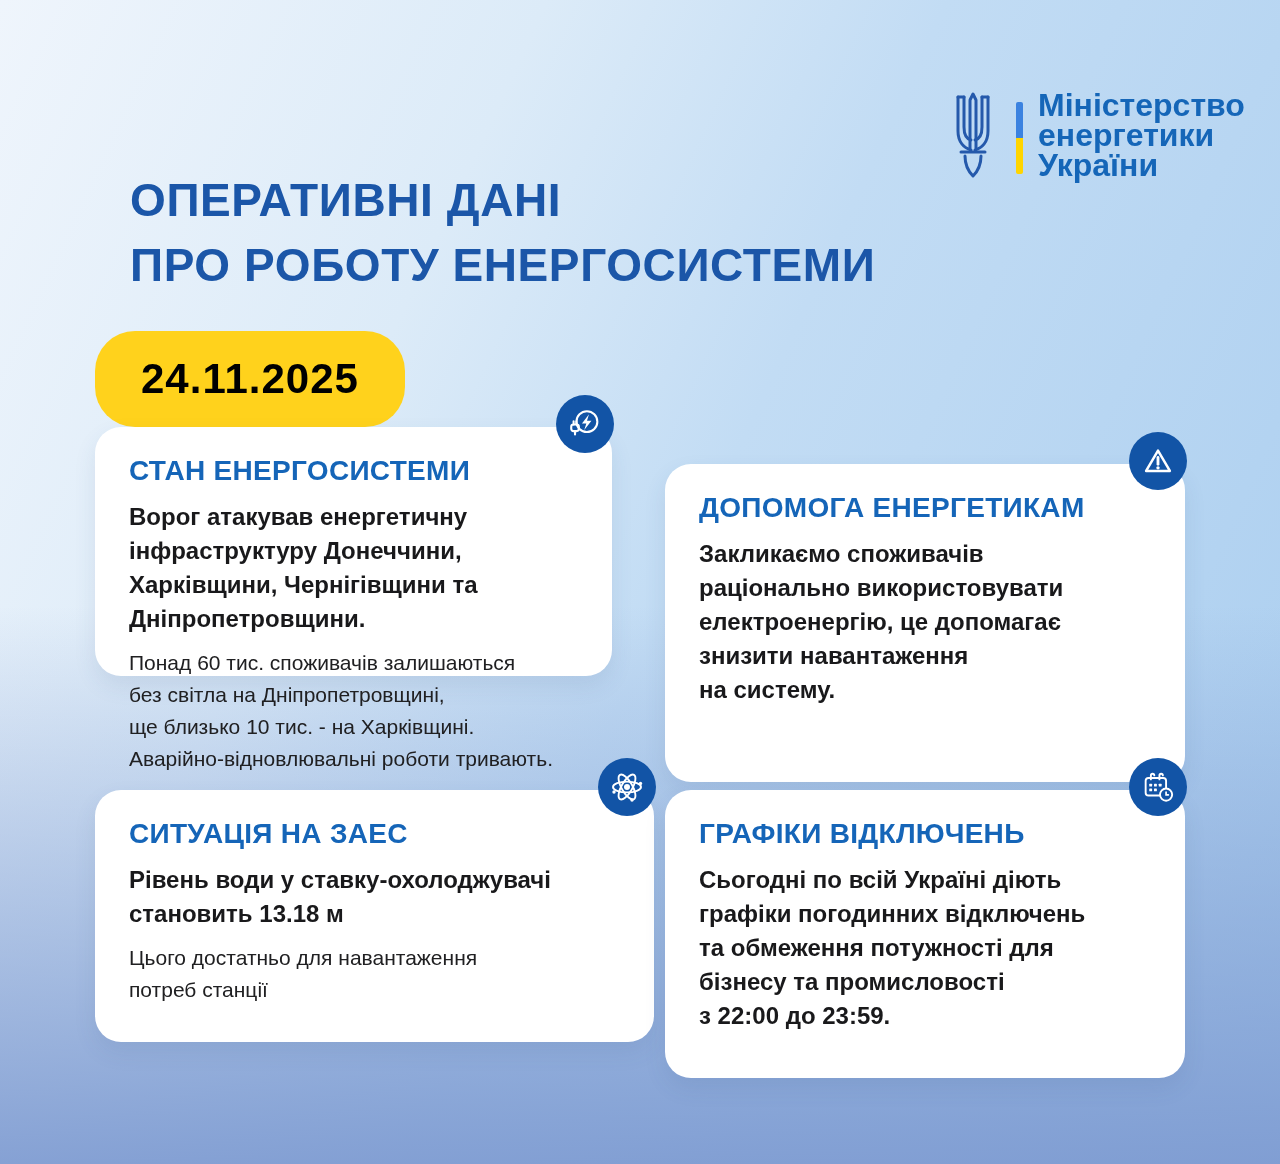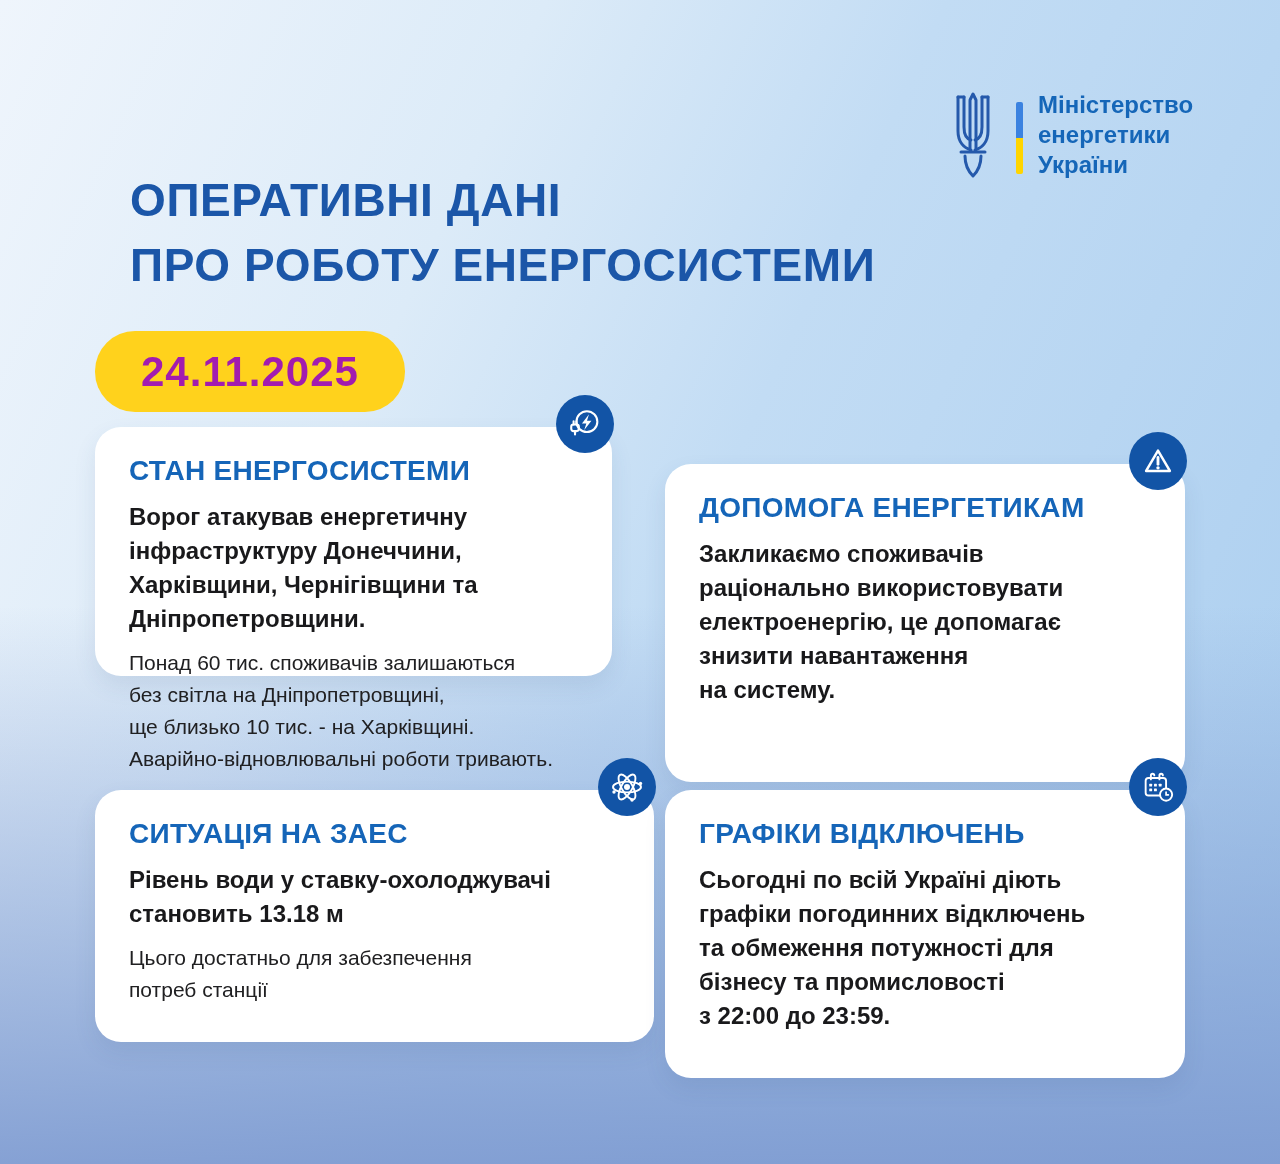--- a/index.html
+++ b/index.html
@@ -15,33 +15,33 @@
       linear-gradient(180deg, rgba(127,156,210,0) 52%, rgba(124,153,208,0.9) 100%),
       linear-gradient(115deg, #eff5fc 0%, #dcebf8 30%, #c2dcf4 52%, #a9cdef 100%);
   }
 
   
   .logo{position:absolute;top:86px;left:948px;display:flex;align-items:flex-start;}
   .logo .trident{margin-top:4px;}
   .logo .divider{width:7px;height:72px;margin:16px 0 0 18px;border-radius:2px;overflow:hidden;display:flex;flex-direction:column;}
   .logo .divider .d-blue{height:50%;background:#3b82e0;}
   .logo .divider .d-yellow{height:50%;background:#ffd500;}
-  .logo .org{margin:4px 16px 0 15px;font-size:24px;font-weight:700;color:#1566b8;line-height:30px;white-space:pre-line;}
+  .logo .org{margin:4px 16px 0 15px;font-size:32px;font-weight:700;color:#1566b8;line-height:30px;white-space:pre-line;}
 
   
   .page-title{
     position:absolute;left:130px;top:168px;
     font-size:46px;font-weight:800;color:#1b56a8;
     line-height:65px;letter-spacing:0.6px;white-space:pre-line;
   }
   .date-badge{
-    position:absolute;left:95px;top:331px;height:81px;padding:0 46px;
+    position:absolute;left:95px;top:331px;height:96px;padding:0 46px;
     background:#ffd21c;border-radius:40px;
     display:flex;align-items:center;
-    font-size:42px;font-weight:800;color:#a21caf;letter-spacing:1px;
+    font-size:42px;font-weight:800;color:#000000;letter-spacing:1px;
   }
 
   
   .card{
     position:absolute;background:#ffffff;border-radius:26px;
     box-shadow:0 10px 22px rgba(50,80,130,0.10);
     padding:28px 34px;box-sizing:border-box;
   }
   .card-1{left:95px;top:427px;width:517px;height:249px;}
   .card-2{left:665px;top:427px;width:520px;height:318px;margin-top:37px;}
@@ -137,21 +137,21 @@
         </g>
         <circle cx="20" cy="20" r="3" fill="#ffffff"></circle>
         <circle cx="33.5" cy="16.5" r="1.7" fill="#ffffff"></circle>
         <circle cx="7" cy="25" r="1.7" fill="#ffffff"></circle>
         <circle cx="25" cy="33" r="1.7" fill="#ffffff"></circle>
       </svg>
     </div>
     <h2>СИТУАЦІЯ НА ЗАЕС</h2>
     <p class="lead">Рівень води у ставку-охолоджувачі
 становить 13.18 м</p>
-    <p class="detail">Цього достатньо для забезпечення
+    <p class="detail">Цього достатньо для навантаження
 потреб станції</p>
   </div>
 
   <div class="card card-4">
     <div class="badge">
       <svg viewBox="0 0 40 40" width="38" height="38">
         <g fill="none" stroke="#ffffff" stroke-width="2" stroke-linecap="round" stroke-linejoin="round">
           <rect x="7" y="10.5" width="21.5" height="18.5" rx="3"></rect>
           <path d="M12.5 12 V7.8 a1.8 1.8 0 0 1 3.6 0"></path>
           <path d="M21.5 12 V7.8 a1.8 1.8 0 0 1 3.6 0"></path>

